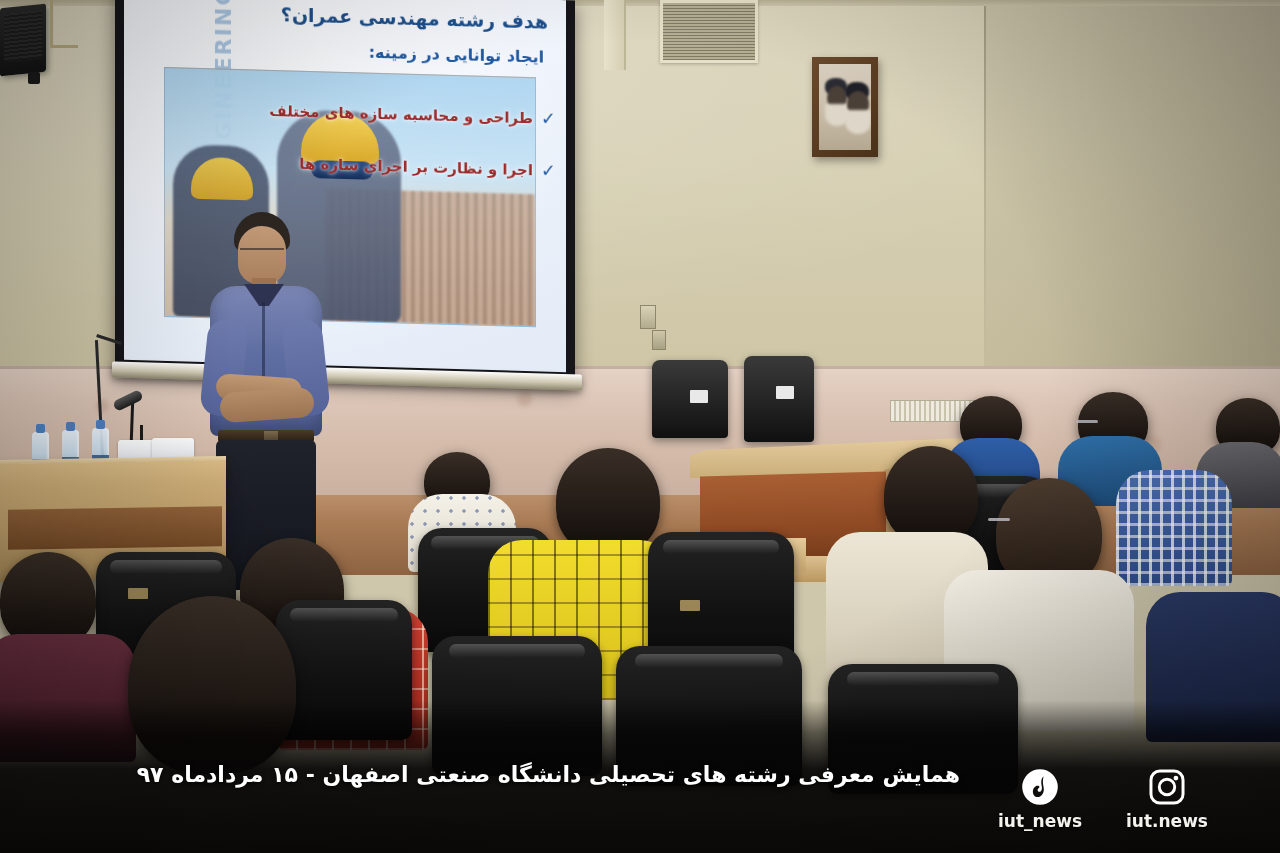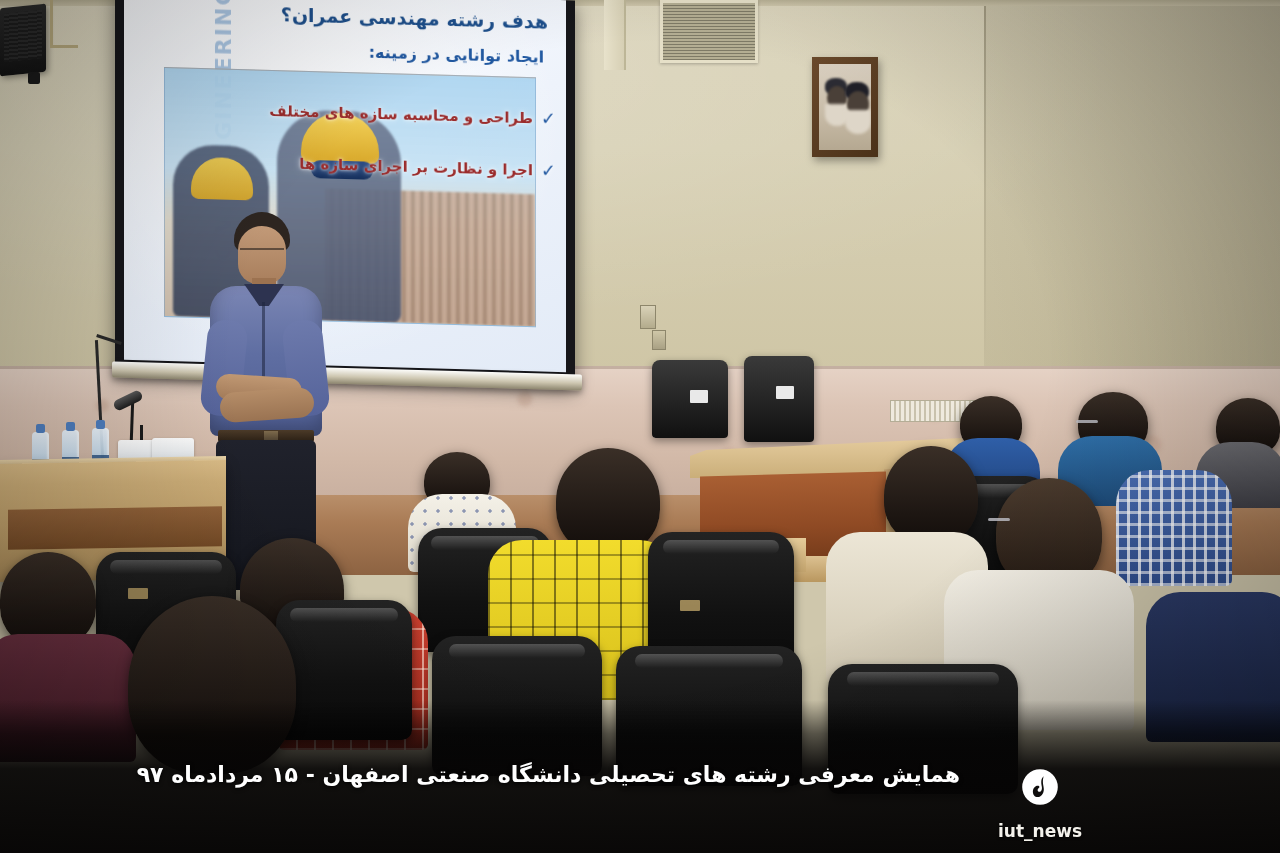--- a/index.html
+++ b/index.html
@@ -505,21 +505,21 @@
     text-shadow:0 1px 4px rgba(0,0,0,.9);
   }
   .caption-line2{
     position:absolute; right:340px; top:56px;
     color:#f2efe9; font-size:17px; font-weight:bold;
     white-space:nowrap;
     text-shadow:0 1px 4px rgba(0,0,0,.9);
   }
   .social{
     position:absolute; top:16px;
-    display:flex; flex-direction:column; align-items:center; gap:15px;
+    display:flex; flex-direction:column; align-items:center; gap:5px;
     direction:ltr;
   }
   .social-1{ left:998px; }
   .social-2{ left:1126px; }
   .social-label{
     color:#f4f2ec; font-size:17px; font-weight:bold;
     text-shadow:0 1px 3px rgba(0,0,0,.9);
   }
   .soroush-ic{ width:38px; height:38px; }
   .insta-ic{ width:38px; height:38px; }
@@ -712,15 +712,23 @@
     <div class="social social-1">
       <svg class="soroush-ic" viewBox="0 0 64 64">
         <path d="M32 2a30 30 0 1 0 0 60 30 30 0 0 0 0-60z
                  M38 14c-2 8-1 12 0 18 2 9-3 17-10 17-5 0-8-4-8-9
                  0-6 4-10 8-10 2 0 3 1 3 2 0 2-3 2-3 5 0 2 1 3 3 3
                  3 0 5-4 4-9-1-6-2-12 3-17z" fill="#ffffff" fill-rule="evenodd"></path>
       </svg>
       <div class="social-label">iut_news</div>
     </div>
 
+    <div class="social social-2">
+      <svg class="insta-ic" viewBox="0 0 64 64">
+        <rect x="5" y="5" width="54" height="54" rx="15" ry="15" fill="none" stroke="#ffffff" stroke-width="5"></rect>
+        <circle cx="32" cy="32" r="13" fill="none" stroke="#ffffff" stroke-width="5"></circle>
+        <circle cx="47" cy="17" r="4" fill="#ffffff"></circle>
+      </svg>
+      <div class="social-label">iut.news</div>
+    </div>
   </div>
 
 </div>
 
 </body></html>

